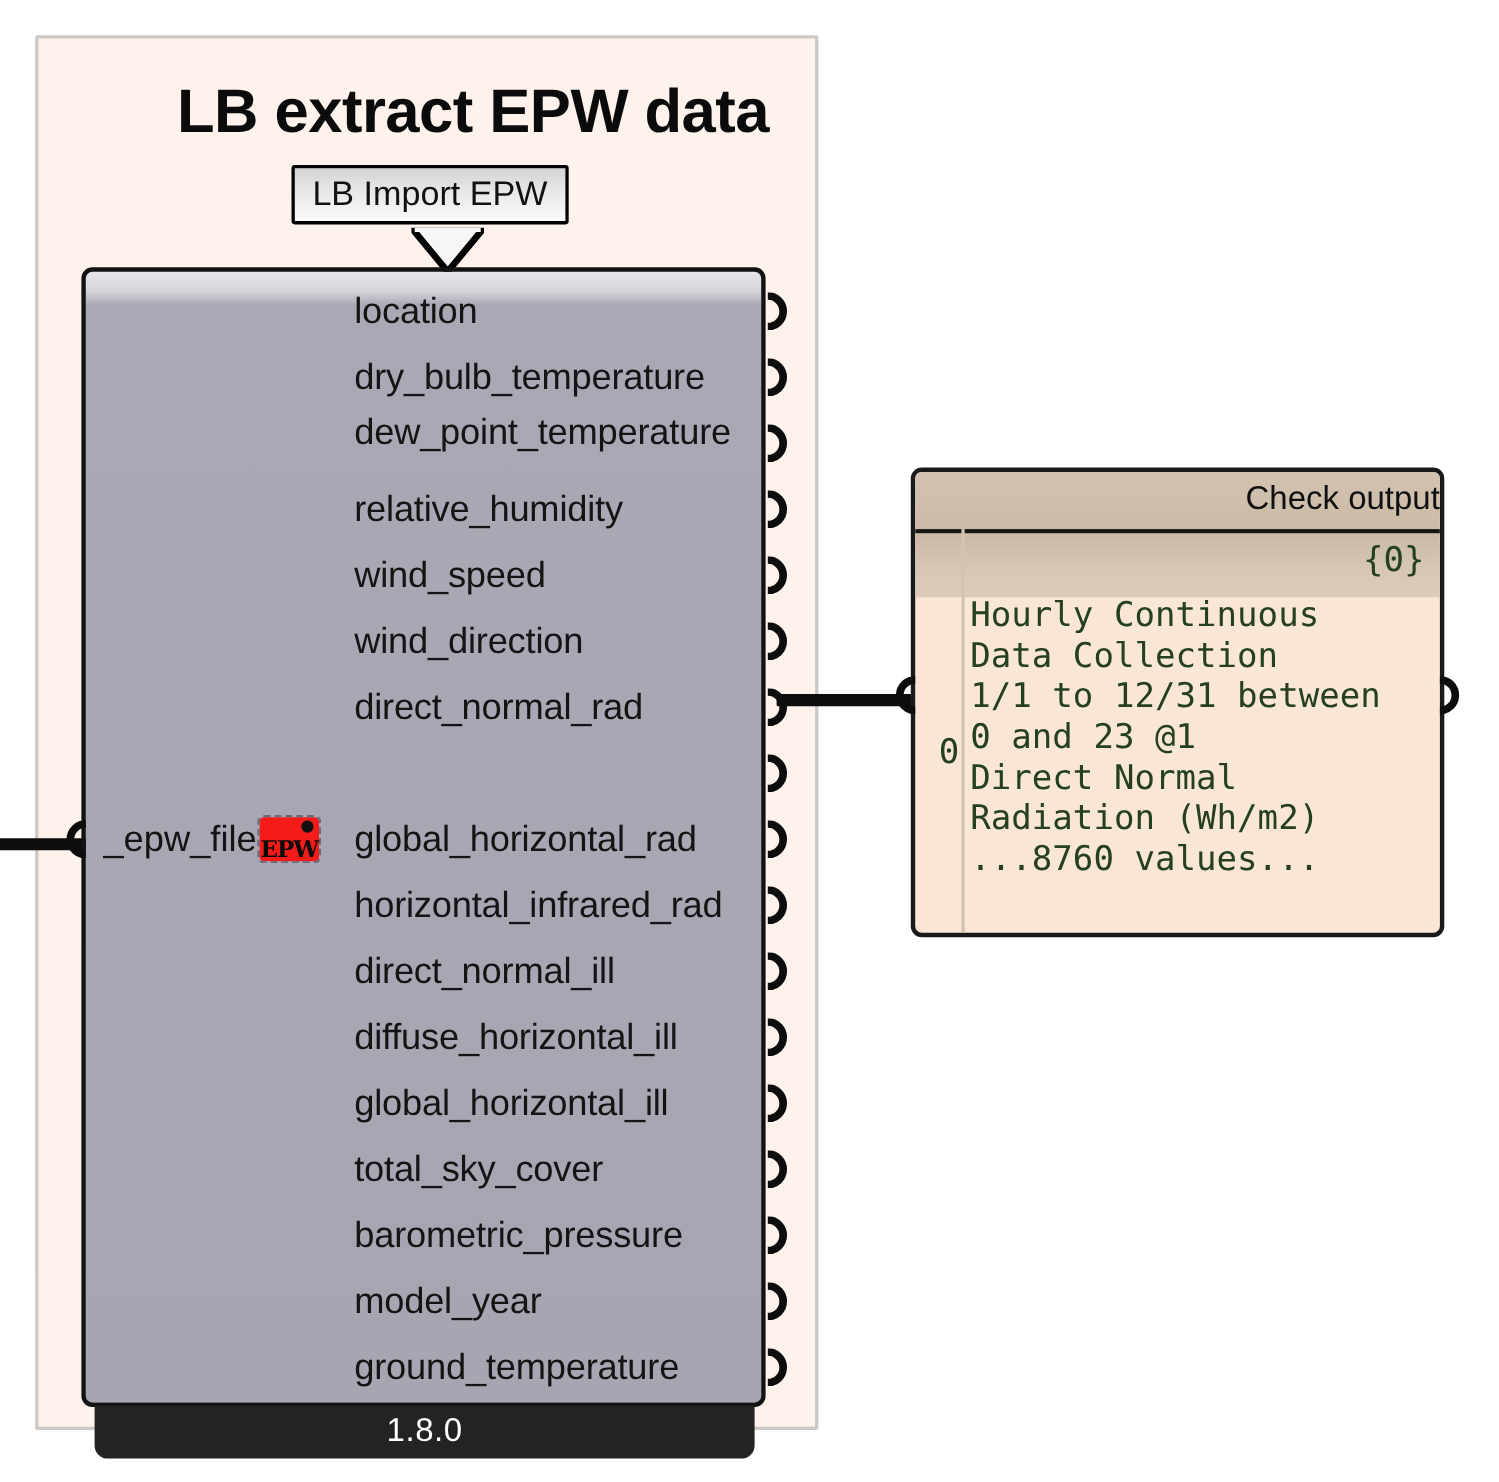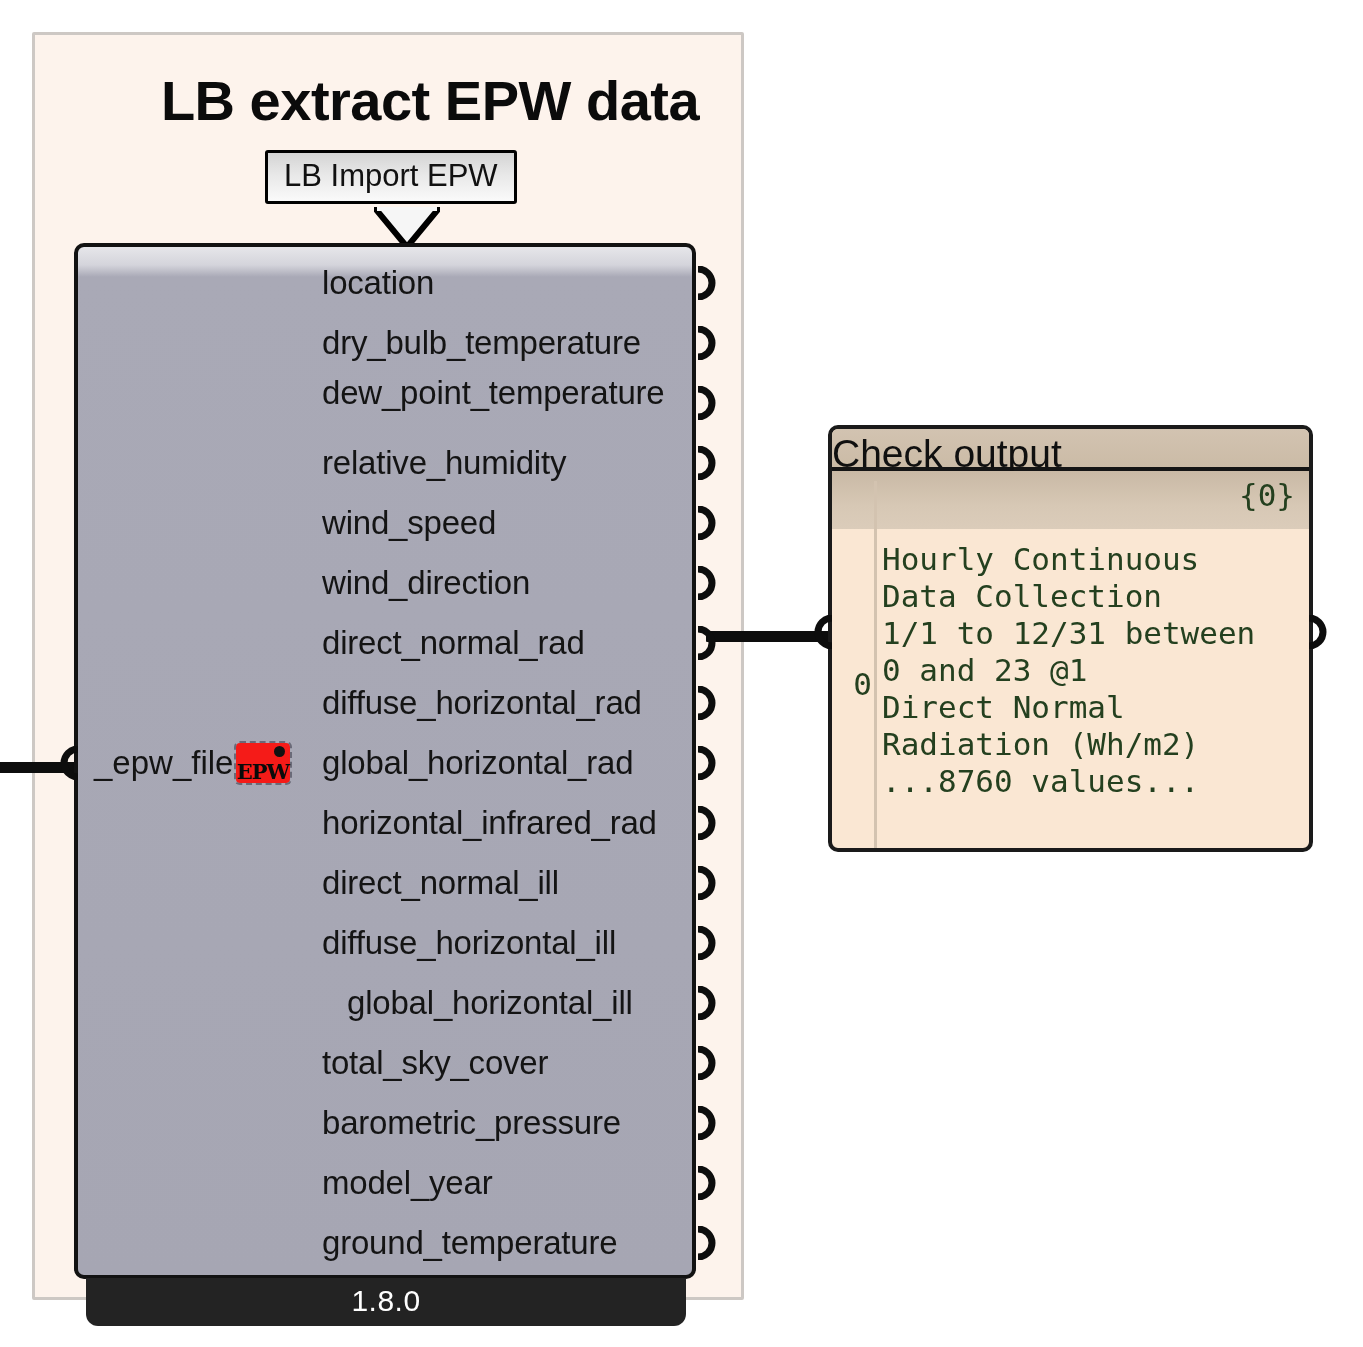--- a/index.html
+++ b/index.html
@@ -152,25 +152,25 @@
   .panel {
     position: absolute;
     left: 828px; top: 425px;
     width: 485px; height: 427px;
     border: 4px solid #1a1a1a;
     border-radius: 10px;
     background: #fae7d3;
     overflow: hidden;
   }
   .panel-header {
-    height: 42px;
+    height: 56px;
     background: linear-gradient(to bottom, #d2c3b1 0%, #cbbba6 100%);
     border-bottom: 4px solid #151515;
-    text-align: left;
-    font-size: 39px;
+    text-align: right;
+    font-size: 30px;
     line-height: 50px;
     color: #101010;
   }
   .panel-branchrow {
     position: relative;
     height: 58px;
     background: linear-gradient(to bottom, #c9b9a5 0%, #d7c8b5 60%, #dbccba 100%);
   }
   .panel-branchrow .bcount {
     position: absolute;
@@ -244,36 +244,33 @@
         </div>
         <div class="out-row" style="top: 246px;">
           <div class="out-label">wind_speed</div>
         </div>
         <div class="out-row" style="top: 306px;">
           <div class="out-label">wind_direction</div>
         </div>
         <div class="out-row" style="top: 366px; padding-left: 17px;">
           <div class="out-label">direct_normal_rad</div>
         </div>
-        <div class="out-row" style="top: 426px;">
-          <div class="out-label">diffuse_horizontal_rad</div>
-        </div>
         <div class="out-row" style="top: 486px;">
           <div class="out-label">global_horizontal_rad</div>
         </div>
         <div class="out-row" style="top: 546px;">
           <div class="out-label">horizontal_infrared_rad</div>
         </div>
         <div class="out-row" style="top: 606px;">
           <div class="out-label">direct_normal_ill</div>
         </div>
         <div class="out-row" style="top: 666px;">
           <div class="out-label">diffuse_horizontal_ill</div>
         </div>
-        <div class="out-row" style="top: 726px; margin-left: 25px;">
+        <div class="out-row" style="top: 726px;">
           <div class="out-label">global_horizontal_ill</div>
         </div>
         <div class="out-row" style="top: 786px;">
           <div class="out-label">total_sky_cover</div>
         </div>
         <div class="out-row" style="top: 846px;">
           <div class="out-label">barometric_pressure</div>
         </div>
         <div class="out-row" style="top: 906px;">
           <div class="out-label">model_year</div>

